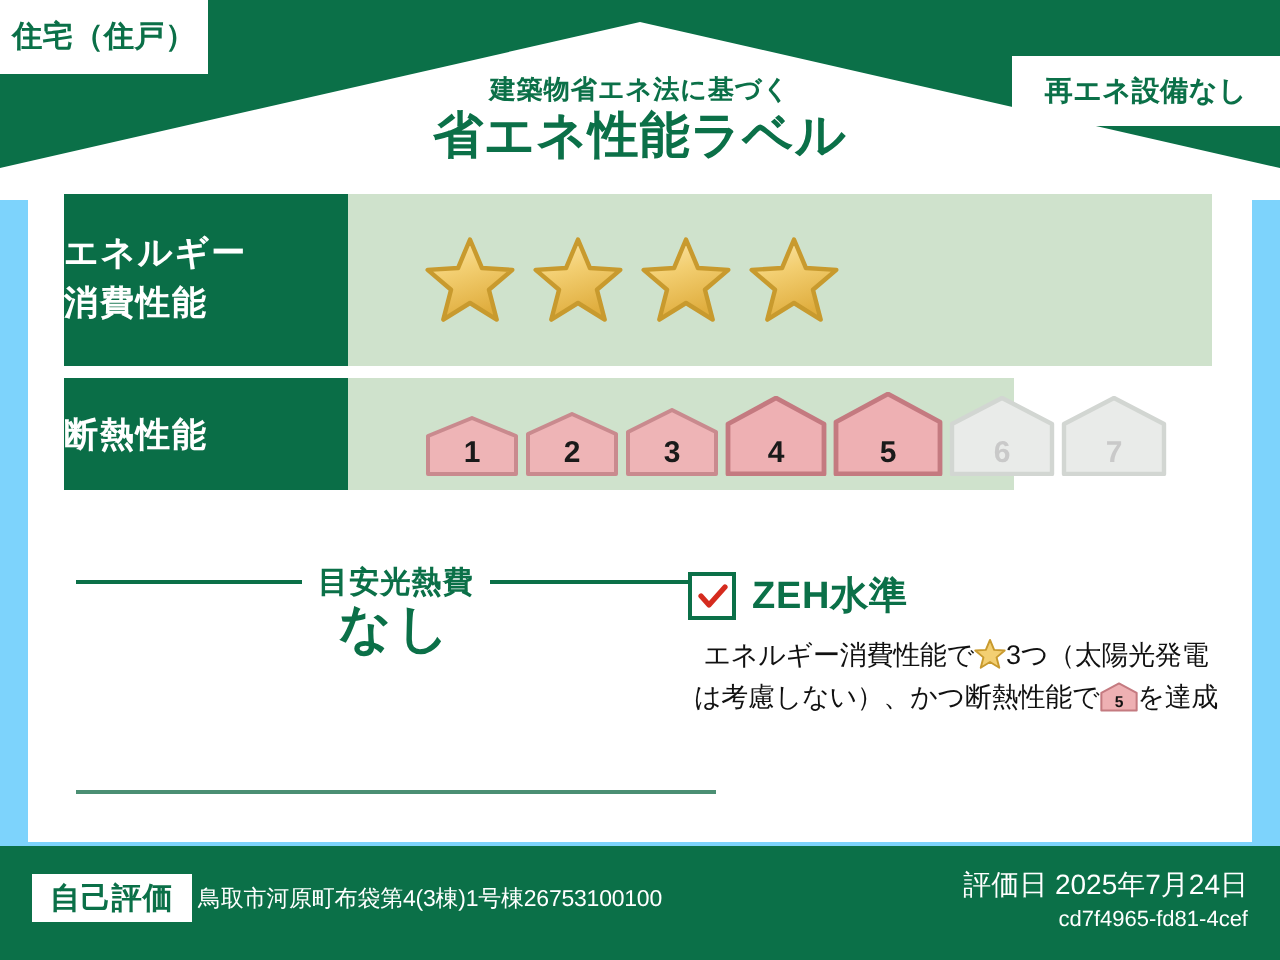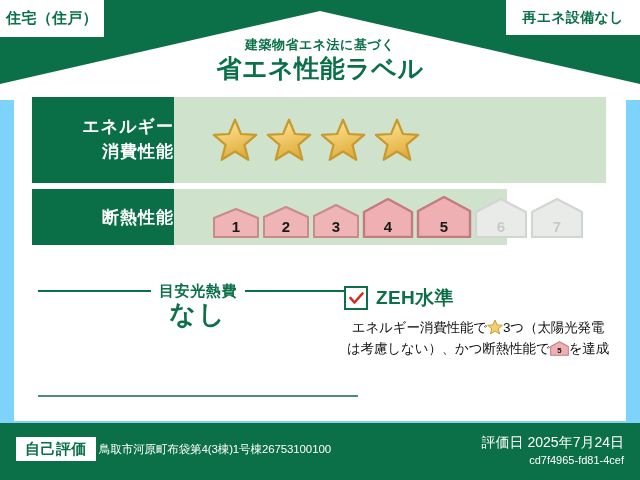--- a/index.html
+++ b/index.html
@@ -20,21 +20,21 @@
   }
   .roof svg{display:block;}
 
   .corner-tag{
     position:absolute;top:0;background:#ffffff;
     color:#0b7048;font-weight:bold;
     display:flex;align-items:center;justify-content:center;
     letter-spacing:.02em;
   }
   .corner-tag.left{left:0;width:104px;height:37px;font-size:15px;}
-  .corner-tag.right{right:0;width:134px;height:35px;font-size:14px;}
+  .corner-tag.right{right:0;width:134px;height:35px;font-size:14px;margin-top:28px;}
 
   .title-wrap{
     position:absolute;left:0;top:38px;width:640px;
     text-align:center;color:#0b7048;pointer-events:none;
   }
   .title-sub{font-size:13px;font-weight:bold;letter-spacing:.04em;line-height:1.1;}
   .title-main{font-size:25px;font-weight:bold;letter-spacing:.02em;line-height:1.25;margin-top:1px;}
 
   
   .body-panel{
@@ -45,21 +45,21 @@
   
   .perf-row{
     position:absolute;left:18px;display:flex;align-items:stretch;
     background:#cfe2cc;
   }
   .row-energy{top:12px;width:574px;height:86px;}
   .row-insul{top:104px;width:475px;height:56px;}
 
   .row-label{
     background:#0a6e47;color:#ffffff;font-weight:bold;
-    display:flex;flex-direction:column;align-items:flex-end;justify-content:center;
+    display:flex;flex-direction:column;align-items:flex-start;justify-content:center;
     letter-spacing:.06em;flex:0 0 auto;
   }
   .row-energy .row-label{width:142px;font-size:17px;line-height:1.45;}
   .row-insul  .row-label{width:142px;font-size:17px;}
 
   .row-content{flex:1 1 auto;display:flex;align-items:center;}
 
   
   .stars{display:flex;align-items:center;gap:8px;padding-left:38px;}
   .star{width:46px;height:46px;display:block;}

